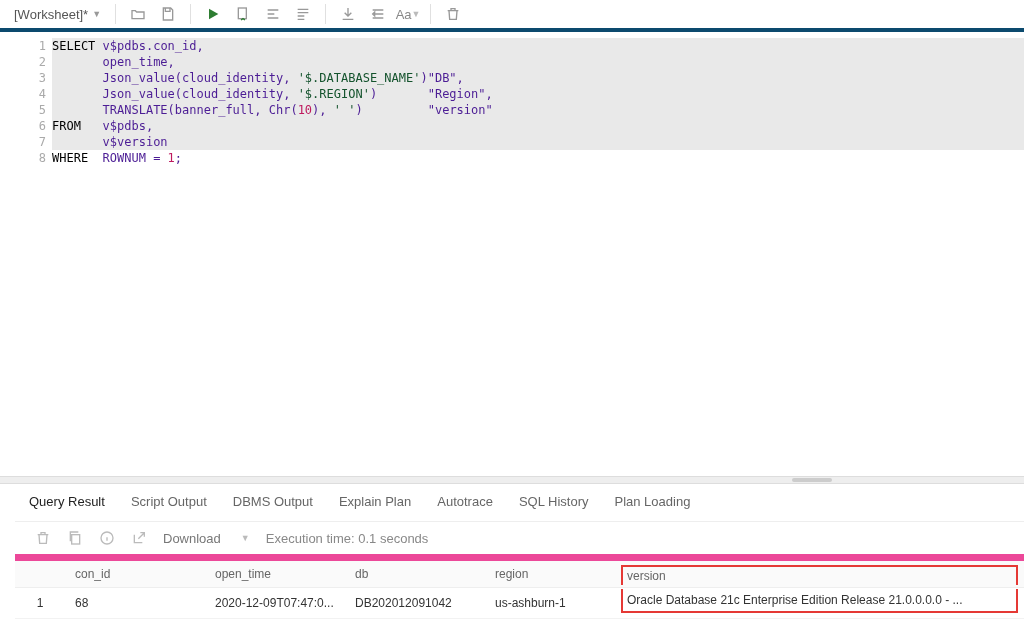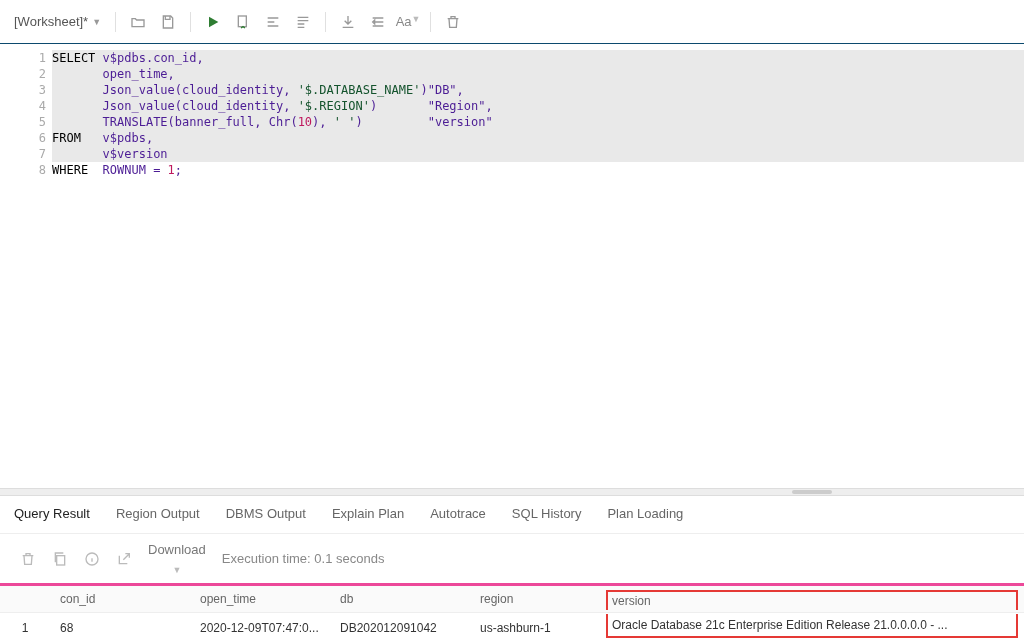--- a/index.html
+++ b/index.html
@@ -1,53 +1,53 @@
 <!DOCTYPE html>
 <html><head>
 <meta charset="utf-8">
 <style>
 * { box-sizing: border-box; margin: 0; padding: 0; }
 body { font-family: -apple-system, BlinkMacSystemFont, "Segoe UI", Arial, sans-serif; font-size: 12px; color: #333; width: 1024px; height: 642px; overflow: hidden; background: #fff; }
 
-.toolbar { height: 44px; display: flex; align-items: center; padding: 0 14px; border-bottom: 1px solid #0c4a6e; gap: 14px; }
+.toolbar { height: 32px; display: flex; align-items: center; padding: 0 14px; border-bottom: 4px solid #0c4a6e; gap: 14px; }
 .tab-label { color: #555; font-size: 13px; display: flex; align-items: center; gap: 4px; }
 .tab-label .tri { font-size: 9px; color: #999; }
 .tb-sep { width: 1px; height: 20px; background: #e0e0e0; }
-.tb-icon { width: 16px; height: 16px; display: flex; justify-content: center; cursor: pointer; color: #888; }
+.tb-icon { width: 16px; height: 16px; display: flex; align-items: center; justify-content: center; cursor: pointer; color: #888; }
 .tb-icon svg { width: 16px; height: 16px; }
 .run-icon svg { fill: #2e7d32; }
 .aa { font-size: 13px; color: #888; }
 
 .editor-wrap { height: 444px; overflow: hidden; background: #fff; position: relative; }
 .code-area { display: flex; font-family: Consolas, monospace; font-size: 12px; line-height: 16px; padding-top: 6px; }
 .gutter { width: 52px; text-align: right; color: #aaa; padding-right: 6px; user-select: none; }
 .gutter div { height: 16px; }
 .code { flex: 1; white-space: pre; }
 .code div { height: 16px; }
 .hl { background: #e9e9e9; }
 .kw { color: #000000; }
 .str { color: #14532d; }
 .num { color: #be185d; }
 .id { color: #4c1d95; }
 
 .splitter { height: 8px; background: #eee; border-top: 1px solid #ddd; border-bottom: 1px solid #ddd; display:flex; align-items:center; justify-content:center; }
 .splitter .grip { width:40px; height:4px; background:#ccc; border-radius:2px; margin-left:600px; }
 
-.results { height: 136px; display: flex; flex-direction: column; }
+.results { height: 136px; display: flex; flex-direction: column; padding-left: 15px; }
 .res-tabs { display: flex; gap: 26px; padding: 10px 14px 12px 14px; font-size: 13px; color: #666; border-bottom: 1px solid #eee; }
 .res-tabs span { cursor: pointer; }
 .res-tabs .active { color: #222; }
 
 .res-toolbar { display: flex; align-items: center; gap: 16px; padding: 8px 20px; color: #888; font-size: 13px; }
-.res-toolbar .dl { color: #777; display:flex; align-items:center; gap:8px;flex-direction:column; }
+.res-toolbar .dl { color: #777; display:flex; align-items:center; gap:20px; }
 .res-toolbar .exec { color: #888; }
 .rt-icon { width:16px; height:16px; cursor:pointer; display:flex; align-items:center; justify-content:center; }
 
 table.results-table { width: 100%; border-collapse: collapse; font-size: 12px; }
-table.results-table th { text-align: left; font-weight: normal; color: #666; padding: 6px 10px; border-bottom: 1px solid #eee; border-top: 3px solid #ec4899; background:#fafafa; }
+table.results-table th { text-align: left; font-weight: normal; color: #666; padding: 6px 10px; border-bottom: 1px solid #eee; border-top: 7px solid #ec4899; background:#fafafa; }
 table.results-table td { padding: 8px 10px; color: #333; border-bottom: 1px solid #f2f2f2; }
 .col-idx { width: 50px; text-align:center; }
 .col-conid { width: 140px; text-align:left; padding-right:20px !important; }
 .col-open { width: 140px; margin-top: 23px; }
 .col-db { width: 140px; }
 .col-region { width: 130px; }
 .col-version { }
 .ver-head, .ver-cell { position: relative; }
 .red-box-h { border: 2px solid #e53935; border-bottom: none; display:block; padding:2px 4px; margin:-4px -4px -6px -4px; }
 .red-box-c { border: 2px solid #e53935; border-top: none; display:block; padding:4px 4px; margin:-8px -4px -4px -4px; }
@@ -133,21 +133,21 @@
   </div>
 </div>
 
 <div class="splitter">
     <div class="grip"></div>
   </div>
 
 <div class="results">
   <div class="res-tabs" id="res-tabs">
       <span class="active">Query Result</span>
-      <span>Region Output</span>
+      <span>Script Output</span>
       <span>DBMS Output</span>
       <span>Explain Plan</span>
       <span>Autotrace</span>
       <span>SQL History</span>
       <span>Plan Loading</span>
     </div>
   <div class="res-toolbar">
     <div class="rt-icon">
         <svg viewBox="0 0 24 24" fill="none" stroke="#bbb" stroke-width="2">
           <path d="M4 7h16M9 7V4h6v3M6 7l1 13h10l1-13"></path>

